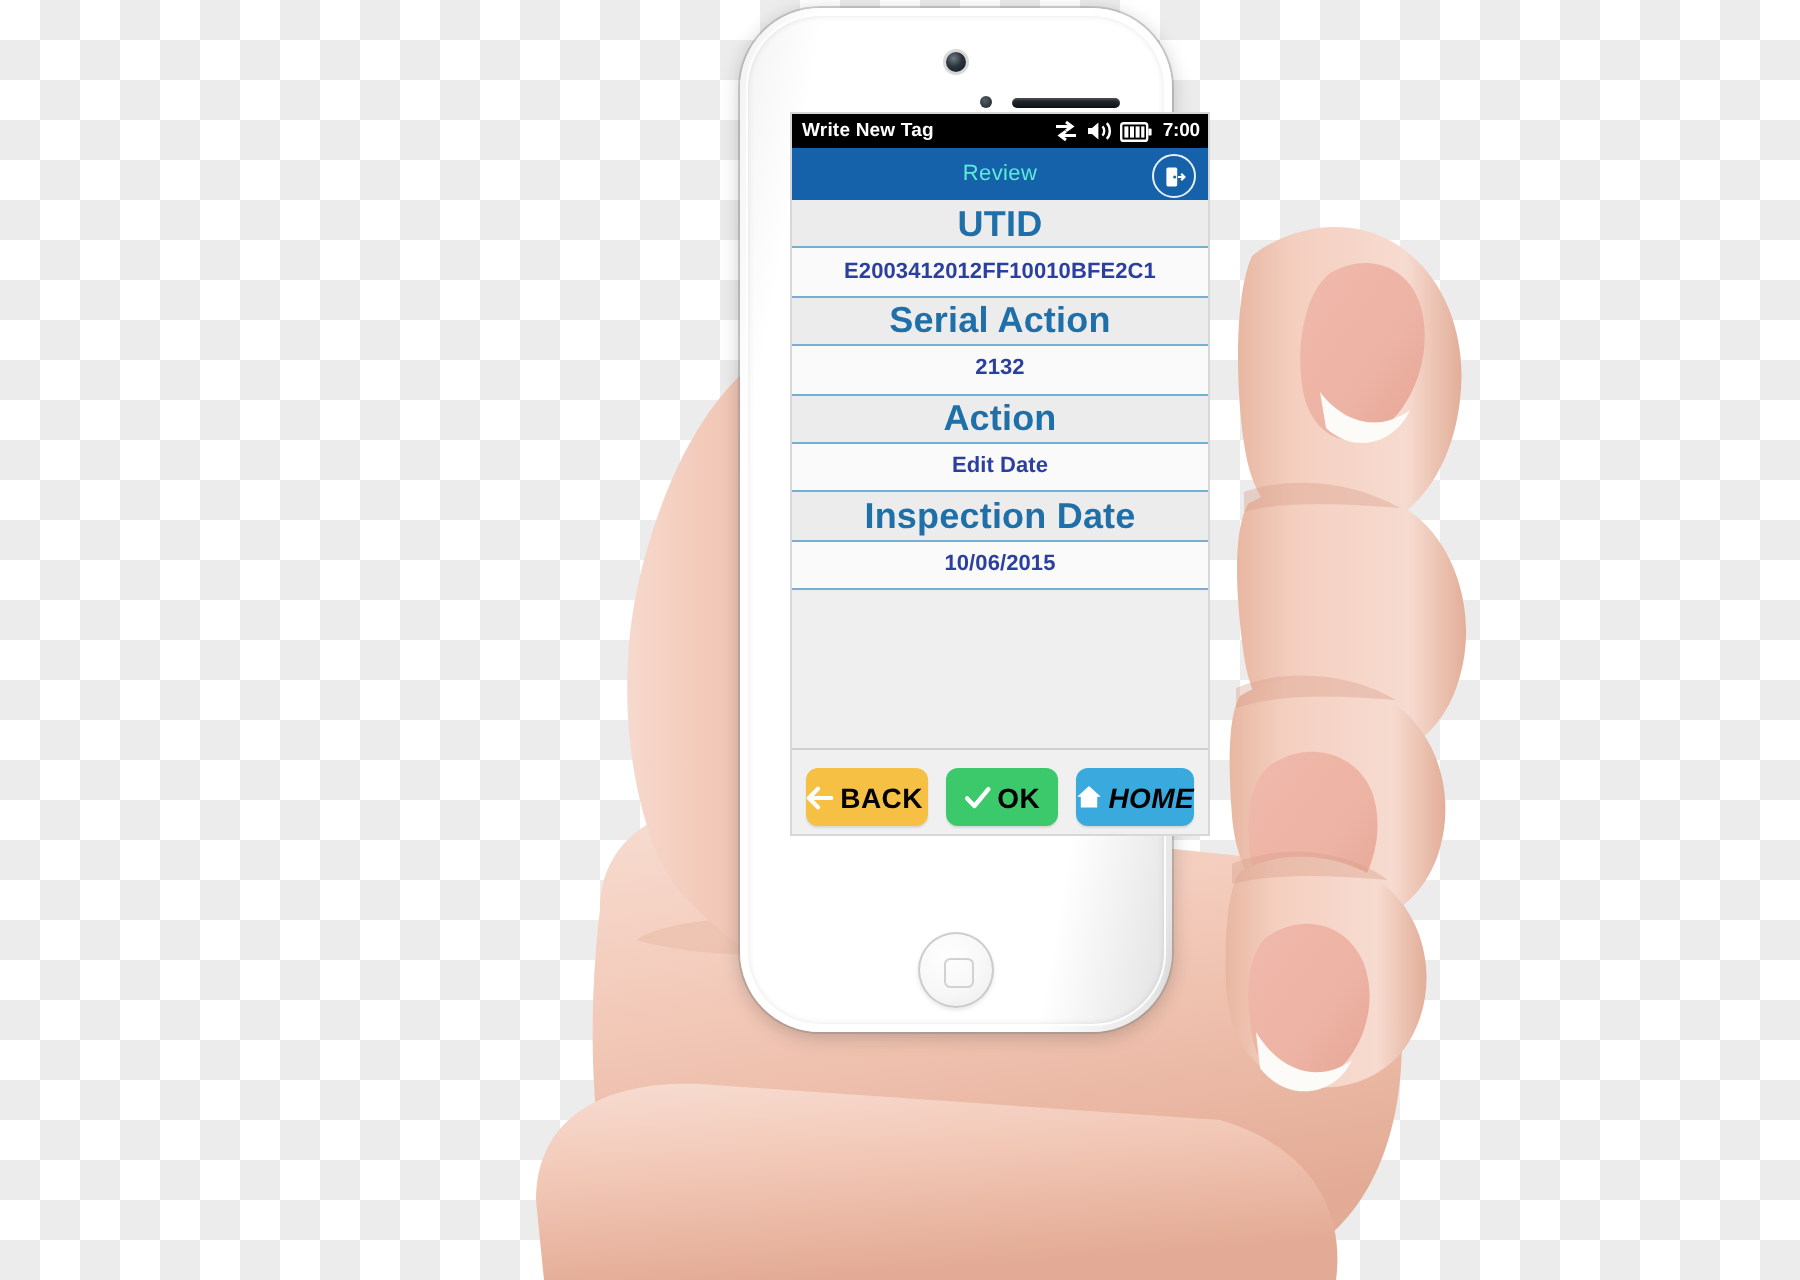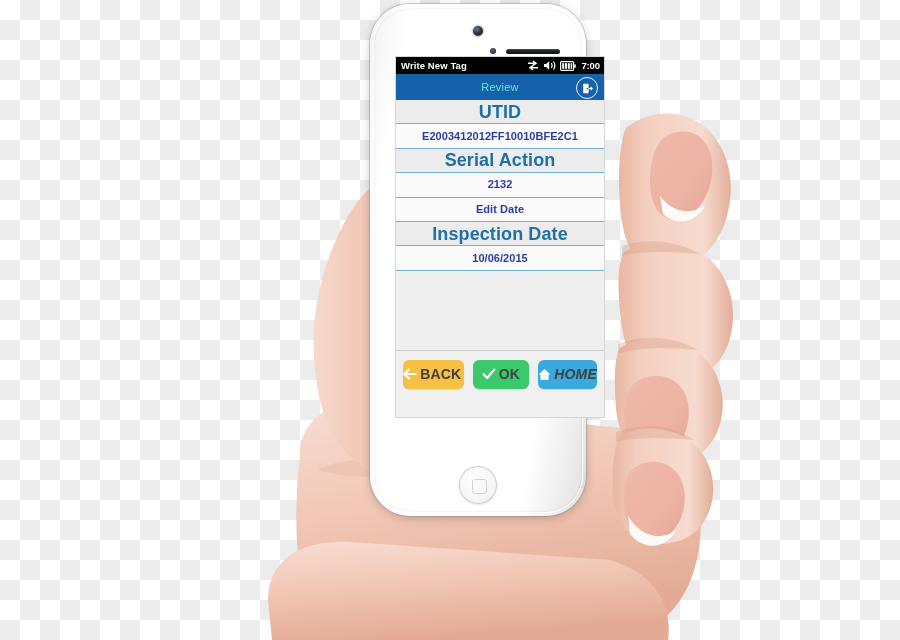--- a/index.html
+++ b/index.html
@@ -93,21 +93,21 @@
     font-size:11px;color:#2b3f9e;letter-spacing:.05px;line-height:1;white-space:nowrap;font-weight:bold;
   }
   #table-filler{background:#efefef;height:79px;border-bottom:1px solid #cfcfcf;}
 
   
   #button-bar{
     display:flex;align-items:center;gap:9px;padding:9px 7px 0 7px;background:#f0f0f0;
   }
   .btn{
     height:29px;border-radius:6px;display:flex;align-items:center;justify-content:center;gap:3px;
-    color:#404040;font-size:14px;font-weight:bold;letter-spacing:.2px;
+    color:#000000;font-size:14px;font-weight:bold;letter-spacing:.2px;
     box-shadow:0 1px 1px rgba(0,0,0,.10);
   }
   #back-button{background:#f5c043;width:62px;padding-right:2px;}
   #ok-button{background:#3cc96c;width:60px;}
   #home-nav-button{background:#3aa9dd;width:62px;font-style:italic;}
   .btn svg{display:block;}
 
   
   #hand{position:absolute;left:0;top:0;width:900px;height:640px;pointer-events:none;}
 </style>
@@ -241,20 +241,23 @@
         <span class="row-value">E2003412012FF10010BFE2C1</span>
       </div>
 
       <div class="row header">
         <span class="row-label">Serial Action</span>
       </div>
       <div class="row value">
         <span class="row-value">2132</span>
       </div>
 
+      <div class="row header">
+        <span class="row-label">Action</span>
+      </div>
       <div class="row value">
         <span class="row-value">Edit Date</span>
       </div>
 
       <div class="row header">
         <span class="row-label">Inspection Date</span>
       </div>
       <div class="row value">
         <span class="row-value">10/06/2015</span>
       </div>

